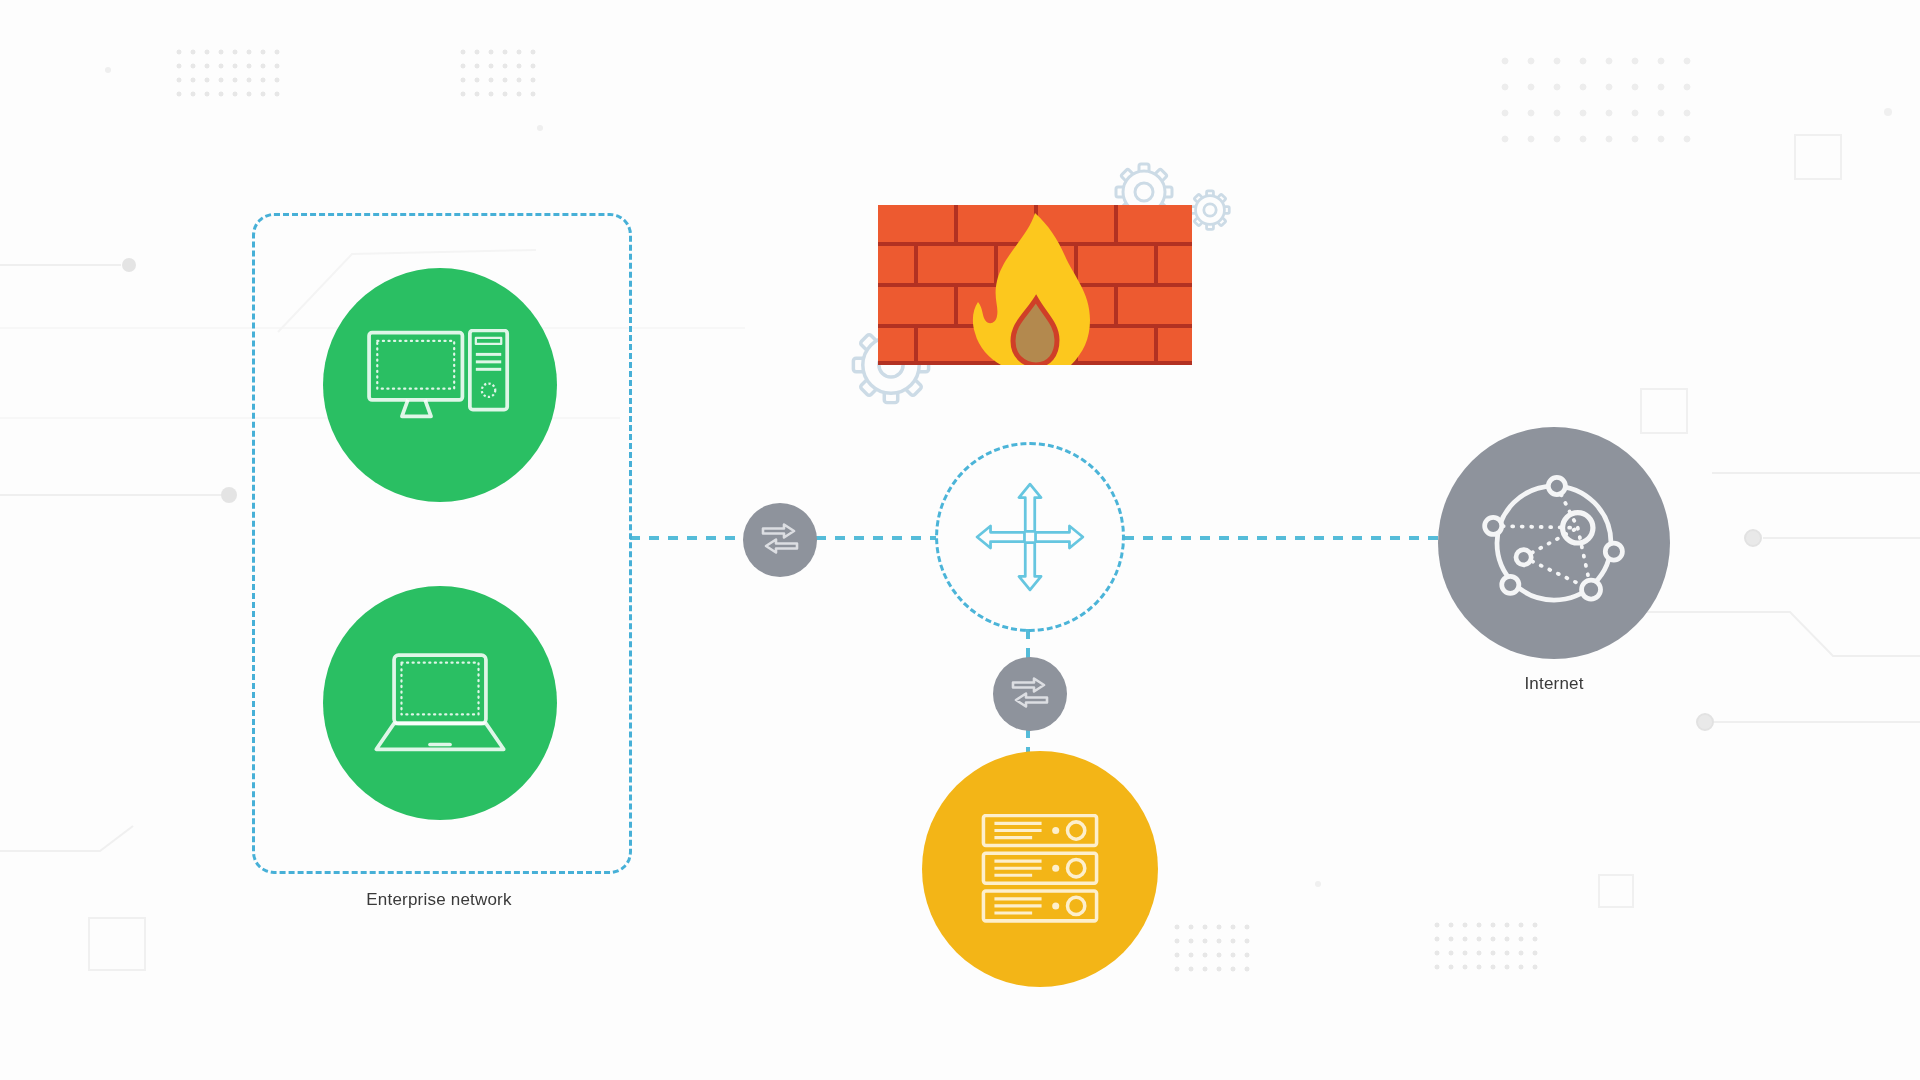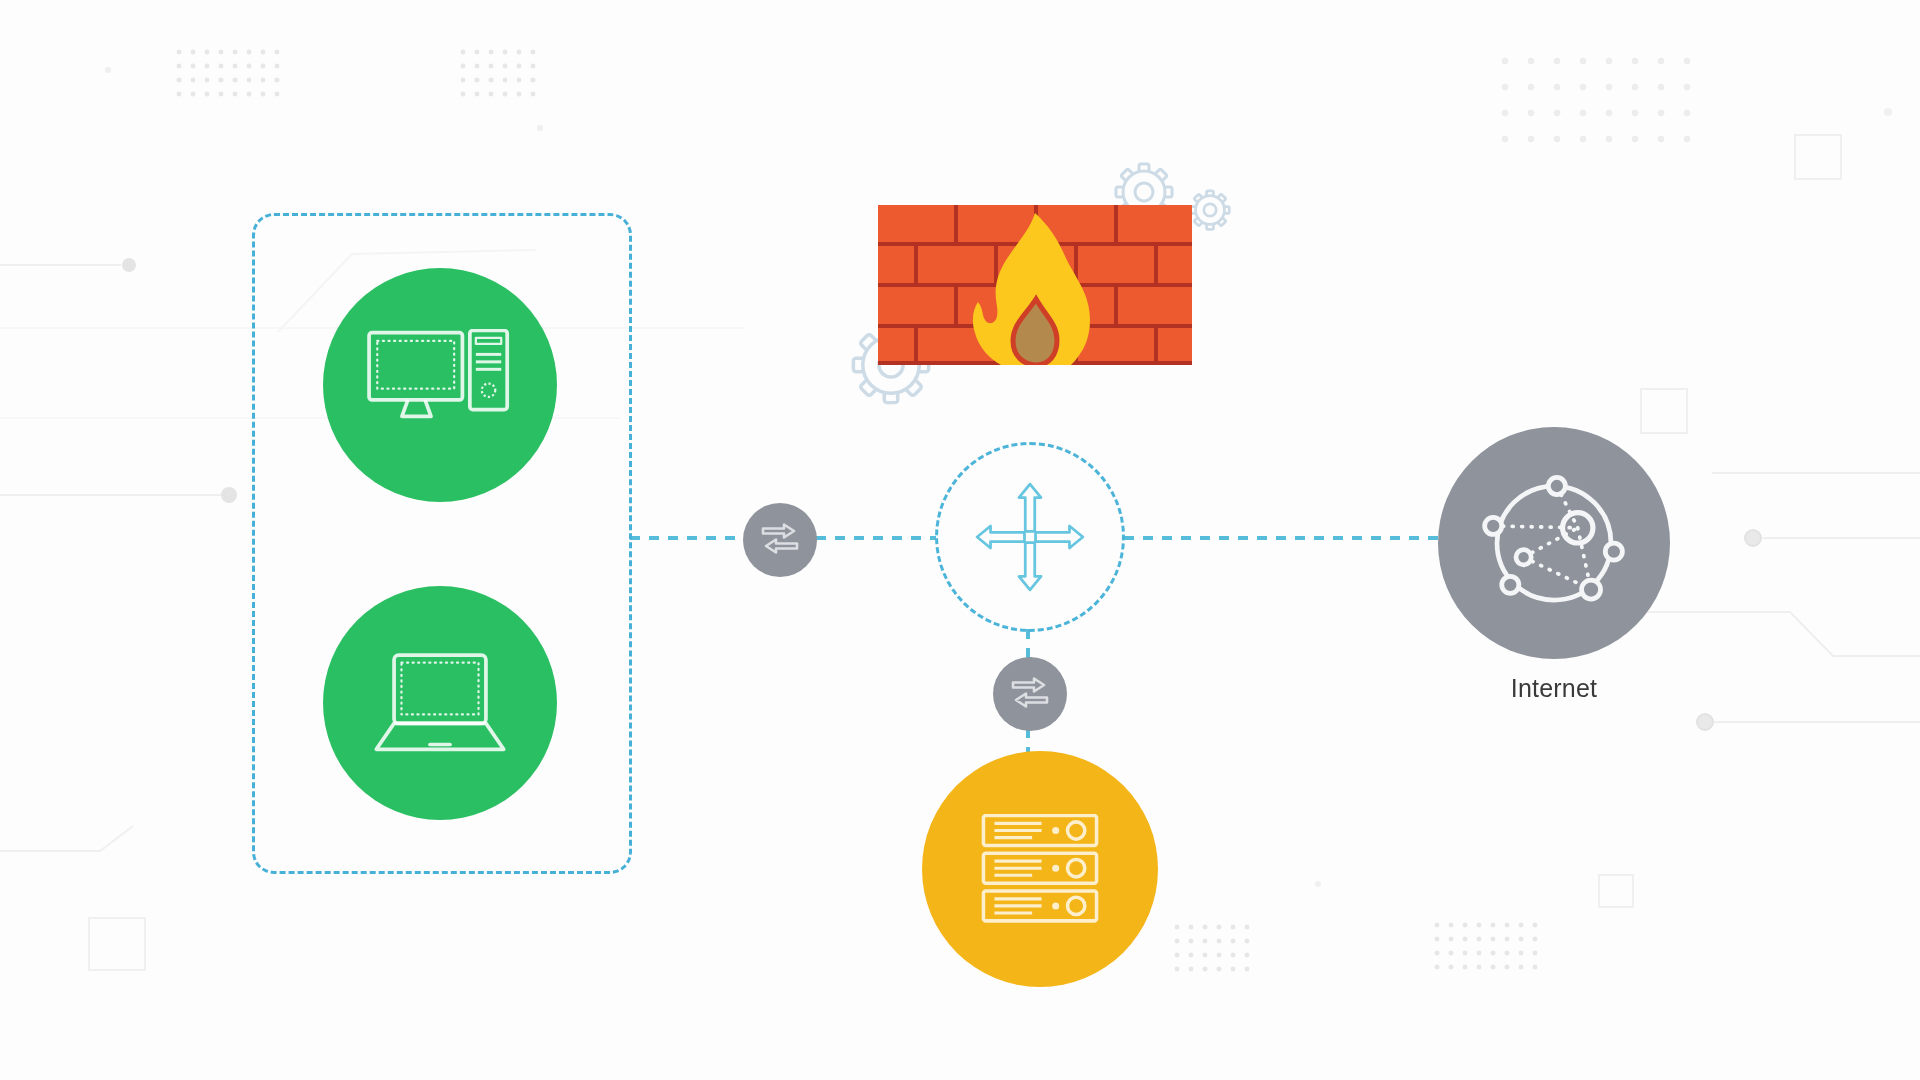--- a/index.html
+++ b/index.html
@@ -15,21 +15,21 @@
   
   .conn-h{height:4px;background:repeating-linear-gradient(90deg,#55bcd9 0 10px,transparent 10px 19px);}
   .conn-v{width:4px;background:repeating-linear-gradient(180deg,#55bcd9 0 10px,transparent 10px 19px);}
   
   .ent-box{border:3px dashed #47b0d7;border-radius:22px;}
   .node-circle{border-radius:50%;display:flex;align-items:center;justify-content:center;}
   .green{background:#2abf63;}
   .yellow{background:#f3b517;}
   .gray{background:#8e939c;}
   .hub{border:3px dashed #4bb4d8;border-radius:50%;display:flex;align-items:center;justify-content:center;background:transparent;}
-  .lbl{color:#3a3a3a;font-size:25px;font-weight:500;text-align:center;letter-spacing:0.2px;}
+  .lbl{color:#3a3a3a;font-size:17px;font-weight:500;text-align:center;letter-spacing:0.2px;}
 </style>
 </head>
 <body>
 
 <div id="stage">
 
   <svg class="abs" style="left:0;top:0;" width="1920" height="1080" viewBox="0 0 1920 1080" fill="none" stroke="#efefef" stroke-width="2">
     <line x1="0" y1="265" x2="121" y2="265"></line>
     <circle cx="129" cy="265" r="7" fill="#e4e4e4" stroke="none"></circle>
     <line x1="0" y1="495" x2="221" y2="495"></line>
@@ -85,20 +85,21 @@
 
   <div class="abs node-circle green" style="left:323px;top:586px;width:234px;height:234px;">
     <svg width="150" height="100" viewBox="0 0 200 135" fill="none" stroke="rgba(255,255,255,0.85)" stroke-width="5" stroke-linejoin="round">
       <rect x="38" y="3" width="124" height="92" rx="6"></rect>
       <rect x="48" y="13" width="104" height="70" stroke-width="3" stroke-dasharray="1.5 6" stroke-linecap="round"></rect>
       <path d="M38 95 L14 130 H186 L162 95 Z"></path>
       <rect x="84" y="121" width="32" height="5" rx="2.5" fill="rgba(255,255,255,0.85)" stroke="none"></rect>
     </svg>
   </div>
 
+  <div class="abs lbl" style="left:252px;top:890px;width:374px;">Enterprise network</div>
 
   <svg class="abs" style="left:1112px;top:160px;" width="64" height="64" viewBox="-32 -32 64 64" fill="#fdfdfd" stroke="#ccdbe6" stroke-width="3">
     <g>
         <rect x="-5" y="-28" width="10" height="9" rx="2"></rect>
         <rect x="-5" y="-28" width="10" height="9" rx="2" transform="rotate(45)"></rect>
         <rect x="-5" y="-28" width="10" height="9" rx="2" transform="rotate(90)"></rect>
         <rect x="-5" y="-28" width="10" height="9" rx="2" transform="rotate(135)"></rect>
         <rect x="-5" y="-28" width="10" height="9" rx="2" transform="rotate(180)"></rect>
         <rect x="-5" y="-28" width="10" height="9" rx="2" transform="rotate(225)"></rect>
         <rect x="-5" y="-28" width="10" height="9" rx="2" transform="rotate(270)"></rect>

